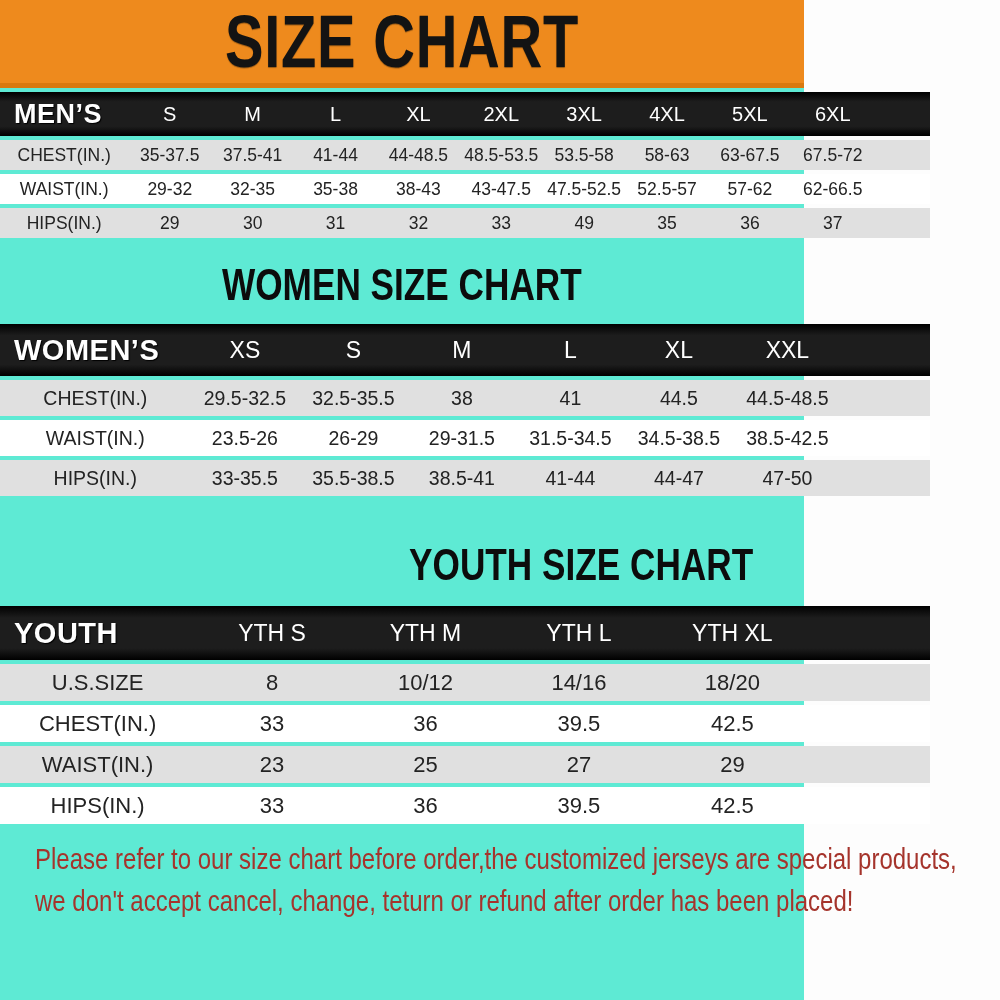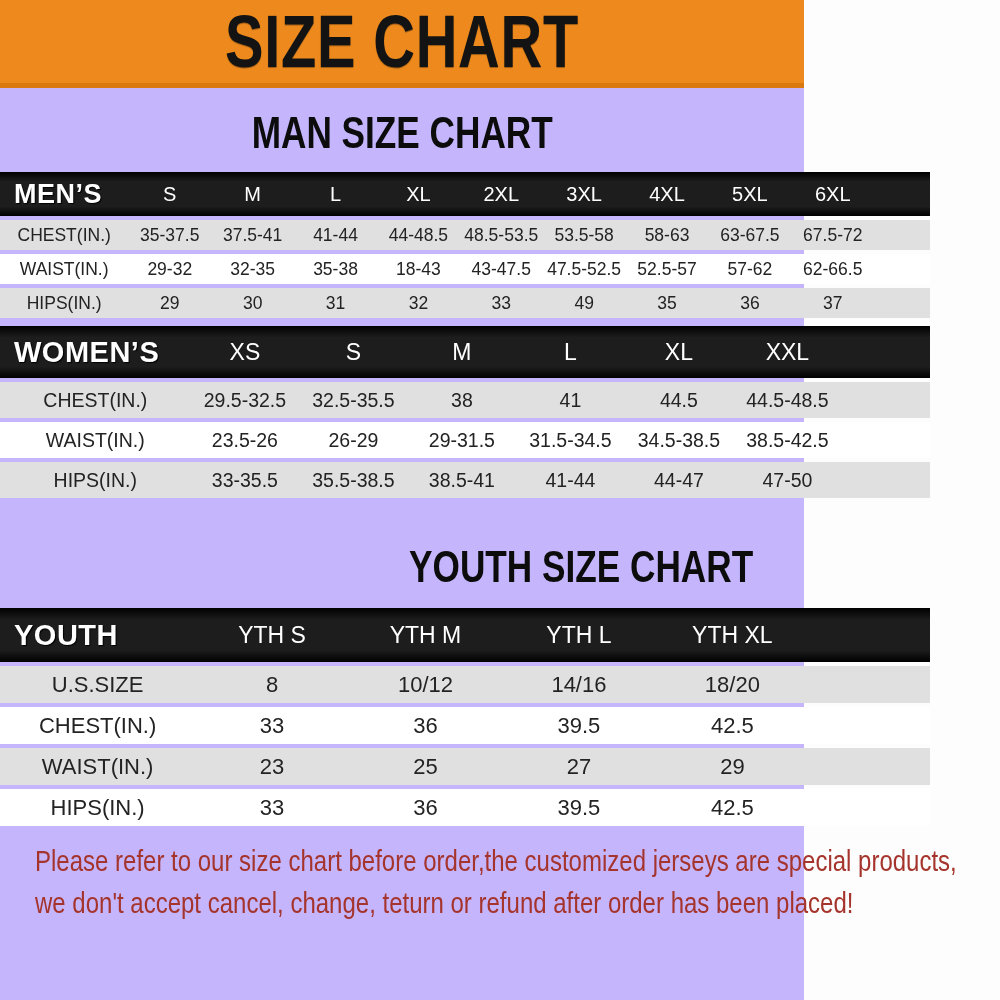--- a/index.html
+++ b/index.html
@@ -2,21 +2,21 @@
 <html><head>
 <meta charset="utf-8">
 <style>
   * { margin:0; padding:0; box-sizing:border-box; }
   html,body { width:1000px; height:1000px; }
   body {
     font-family:"Liberation Sans", sans-serif;
     background:#fdfdfd;
     overflow:hidden;
   }
-  .page { width:804px; height:1000px; background:#c4b5fd; }
+  .page { width:804px; height:1000px; background:#5eead4; }
 
   
   .banner {
     height:88px;
     background:#ee8a1d;
     border-bottom:5px solid #d9790f;
     display:flex; align-items:center; justify-content:center;
   }
   .banner-title {
     display:inline-block;
@@ -113,23 +113,20 @@
 </style>
 </head>
 <body>
 
 <div class="page">
 
   <div class="banner">
     <span class="banner-title">SIZE CHART</span>
   </div>
 
-  <h2 class="section-heading heading-men">
-    <span class="cond">MAN SIZE CHART</span>
-  </h2>
   <table class="tbl tbl-men">
       <thead>
         <tr>
           <th class="label-col">MEN’S</th>
           <th>S</th>
           <th>M</th>
           <th>L</th>
           <th>XL</th>
           <th>2XL</th>
           <th>3XL</th>
@@ -151,21 +148,21 @@
           <td>58-63</td>
           <td>63-67.5</td>
           <td>67.5-72</td>
           <td class="filler-col"></td>
         </tr>
         <tr>
           <td class="label-col">WAIST(IN.)</td>
           <td>29-32</td>
           <td>32-35</td>
           <td>35-38</td>
-          <td>18-43</td>
+          <td>38-43</td>
           <td>43-47.5</td>
           <td>47.5-52.5</td>
           <td>52.5-57</td>
           <td>57-62</td>
           <td>62-66.5</td>
           <td class="filler-col"></td>
         </tr>
         <tr>
           <td class="label-col">HIPS(IN.)</td>
           <td>29</td>
@@ -175,20 +172,23 @@
           <td>33</td>
           <td>49</td>
           <td>35</td>
           <td>36</td>
           <td>37</td>
           <td class="filler-col"></td>
         </tr>
       </tbody>
     </table>
 
+  <h2 class="section-heading heading-women">
+    <span class="cond">WOMEN SIZE CHART</span>
+  </h2>
   <table class="tbl tbl-women">
       <thead>
         <tr>
           <th class="label-col">WOMEN’S</th>
           <th>XS</th>
           <th>S</th>
           <th>M</th>
           <th>L</th>
           <th>XL</th>
           <th>XXL</th>

